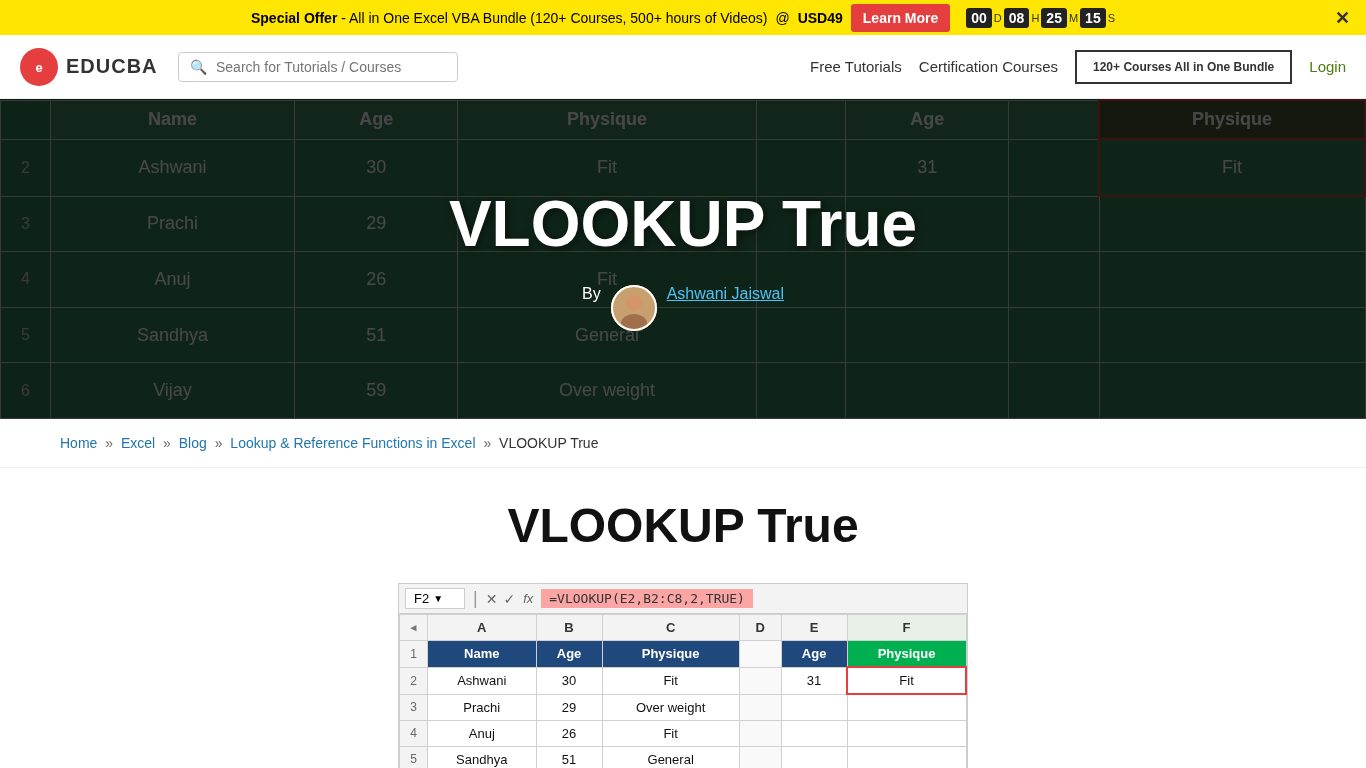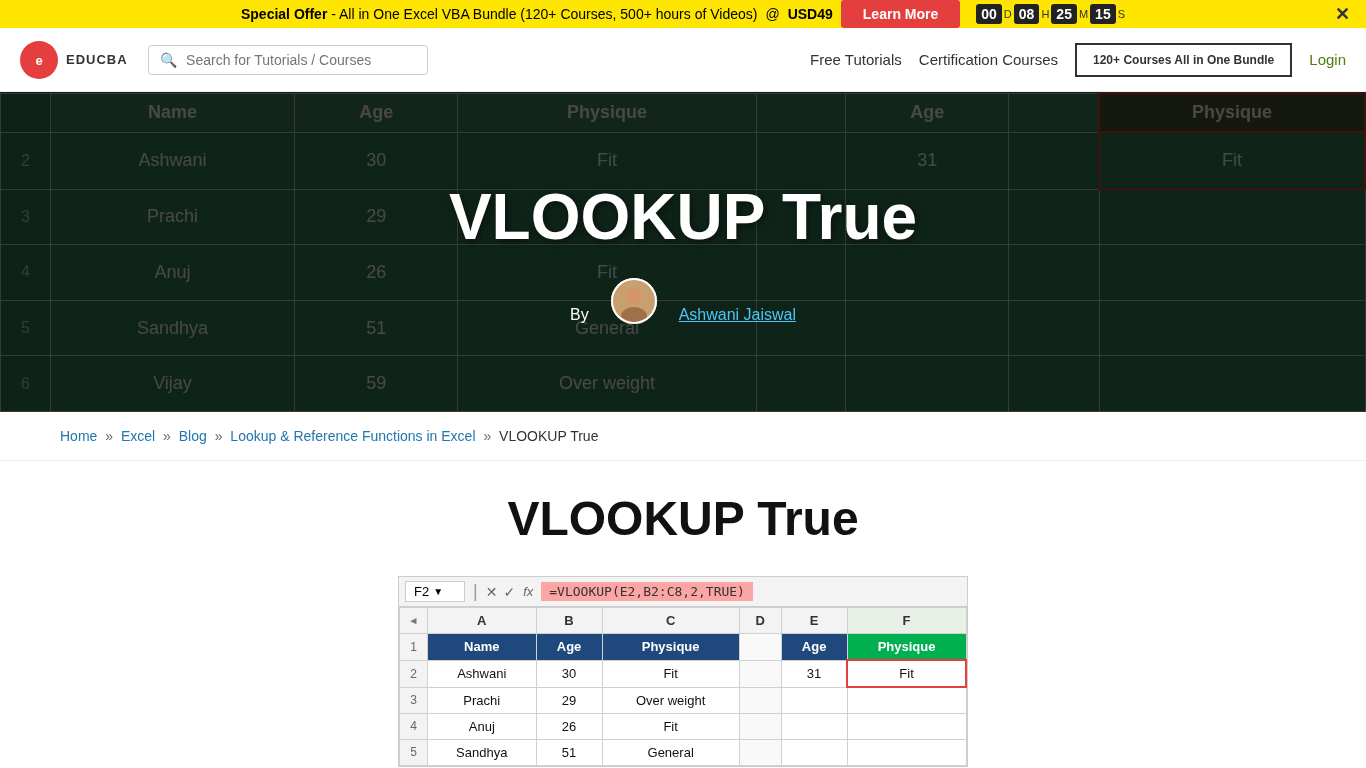--- a/index.html
+++ b/index.html
@@ -1,34 +1,34 @@
 <!DOCTYPE html>
 <html><head>
   <meta charset="utf-8">
   <style>
     * { margin: 0; padding: 0; box-sizing: border-box; }
     body { font-family: Arial, sans-serif; background: #fff; width: 1366px; overflow-x: hidden; }
 
     
     .top-banner {
       background: #FFE600;
-      height: 28px;
+      height: 35px;
       display: flex;
       align-items: center;
       justify-content: center;
       gap: 8px;
       position: relative;
       font-size: 14px;
     }
     .top-banner .offer-bold { font-weight: 900; }
     .top-banner .learn-more-btn {
       background: #e53e3e;
       color: #fff;
       border: none;
-      padding: 6px 22px;
+      padding: 6px 12px;
       font-size: 14px;
       font-weight: bold;
       cursor: pointer;
       border-radius: 3px;
     }
     .top-banner .timer {
       display: flex;
       align-items: center;
       gap: 2px;
       font-size: 14px;
@@ -82,21 +82,21 @@
       border-radius: 50%;
       display: flex;
       align-items: center;
       justify-content: center;
       color: #fff;
       font-weight: 900;
       font-size: 18px;
     }
     .logo-text {
       font-weight: 900;
-      font-size: 13px;
+      font-size: 20px;
       color: #333;
       letter-spacing: 1px;
     }
     .search-bar {
       display: flex;
       align-items: center;
       border: 1.5px solid #ccc;
       border-radius: 4px;
       padding: 6px 12px;
       flex: 0 0 280px;
@@ -194,23 +194,23 @@
     }
     .hero-title {
       font-size: 64px;
       font-weight: 900;
       color: #fff;
       text-shadow: 2px 2px 8px rgba(0,0,0,0.5);
       margin-bottom: 24px;
     }
     .hero-author {
       display: flex;
-      align-items: flex-end;
+      align-items: flex-start;
       justify-content: center;
-      gap: 22px;
+      gap: 10px;
       color: #fff;
       font-size: 16px;
     }
     .author-avatar-img {
       width: 46px;
       height: 46px;
       border-radius: 50%;
       background: linear-gradient(135deg, #c8a96a 0%, #8b6347 100%);
       display: flex;
       align-items: center;

